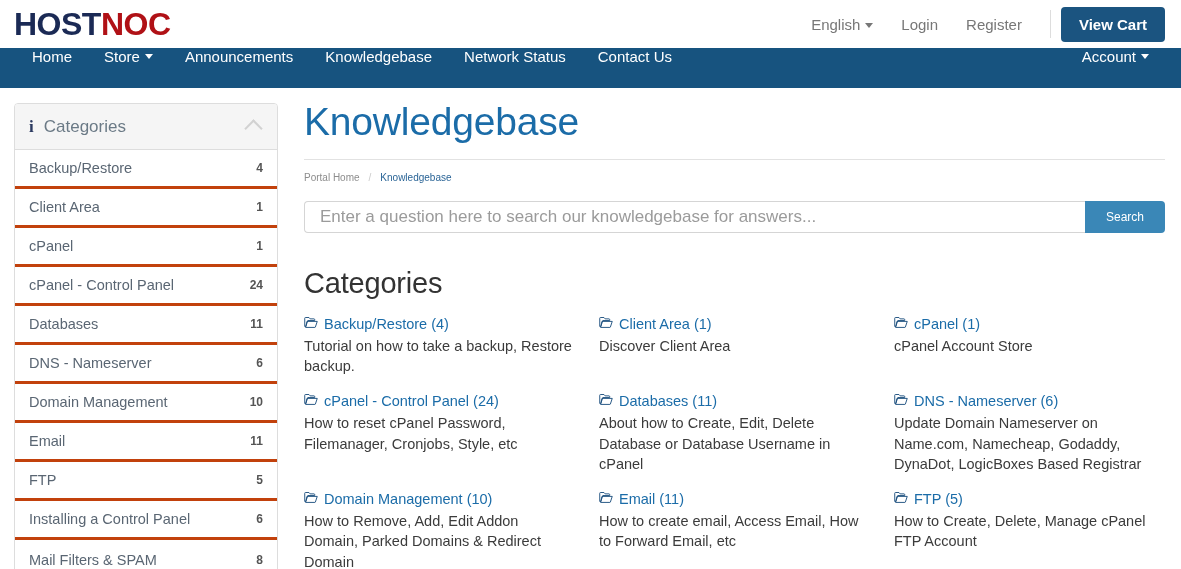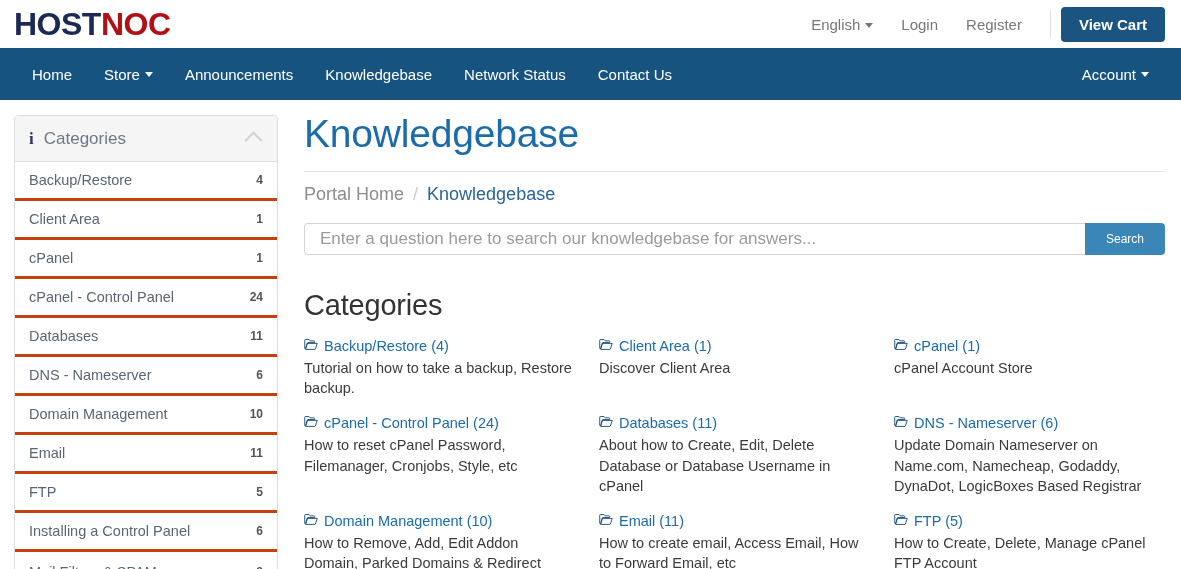--- a/index.html
+++ b/index.html
@@ -66,24 +66,24 @@
     padding: 9px 18px;
     border: none;
     border-radius: 4px;
     cursor: pointer;
     white-space: nowrap;
     font-family: "Liberation Sans", sans-serif;
   }
 
   
   .mainnav {
-    height: 52px;
+    height: 40px;
     background: #17537f;
     display: flex;
-    align-items: center;
+    align-items: flex-start;
     padding: 0 16px;
   }
   .mainnav .nav-left,
   .mainnav .nav-right {
     display: flex;
     align-items: stretch;
   }
   .mainnav .nav-right { margin-left: auto; }
   .mainnav a {
     color: #ffffff;
@@ -176,21 +176,21 @@
     font-weight: normal;
     line-height: 1.15;
     padding-bottom: 14px;
     letter-spacing: -0.2px;
   }
   .title-rule {
     border-bottom: 1px solid #e2e2e2;
     margin-bottom: 12px;
   }
   .breadcrumb {
-    font-size: 18px;
+    font-size: 10px;
     color: #999999;
     padding-bottom: 18px;
     display: flex;
     gap: 9px;
     align-items: center;
   }
   .breadcrumb a { color: #8d8d8d; text-decoration: none; }
   .breadcrumb a.active { color: #2a6496; }
   .breadcrumb .sep { color: #cccccc; }
 

